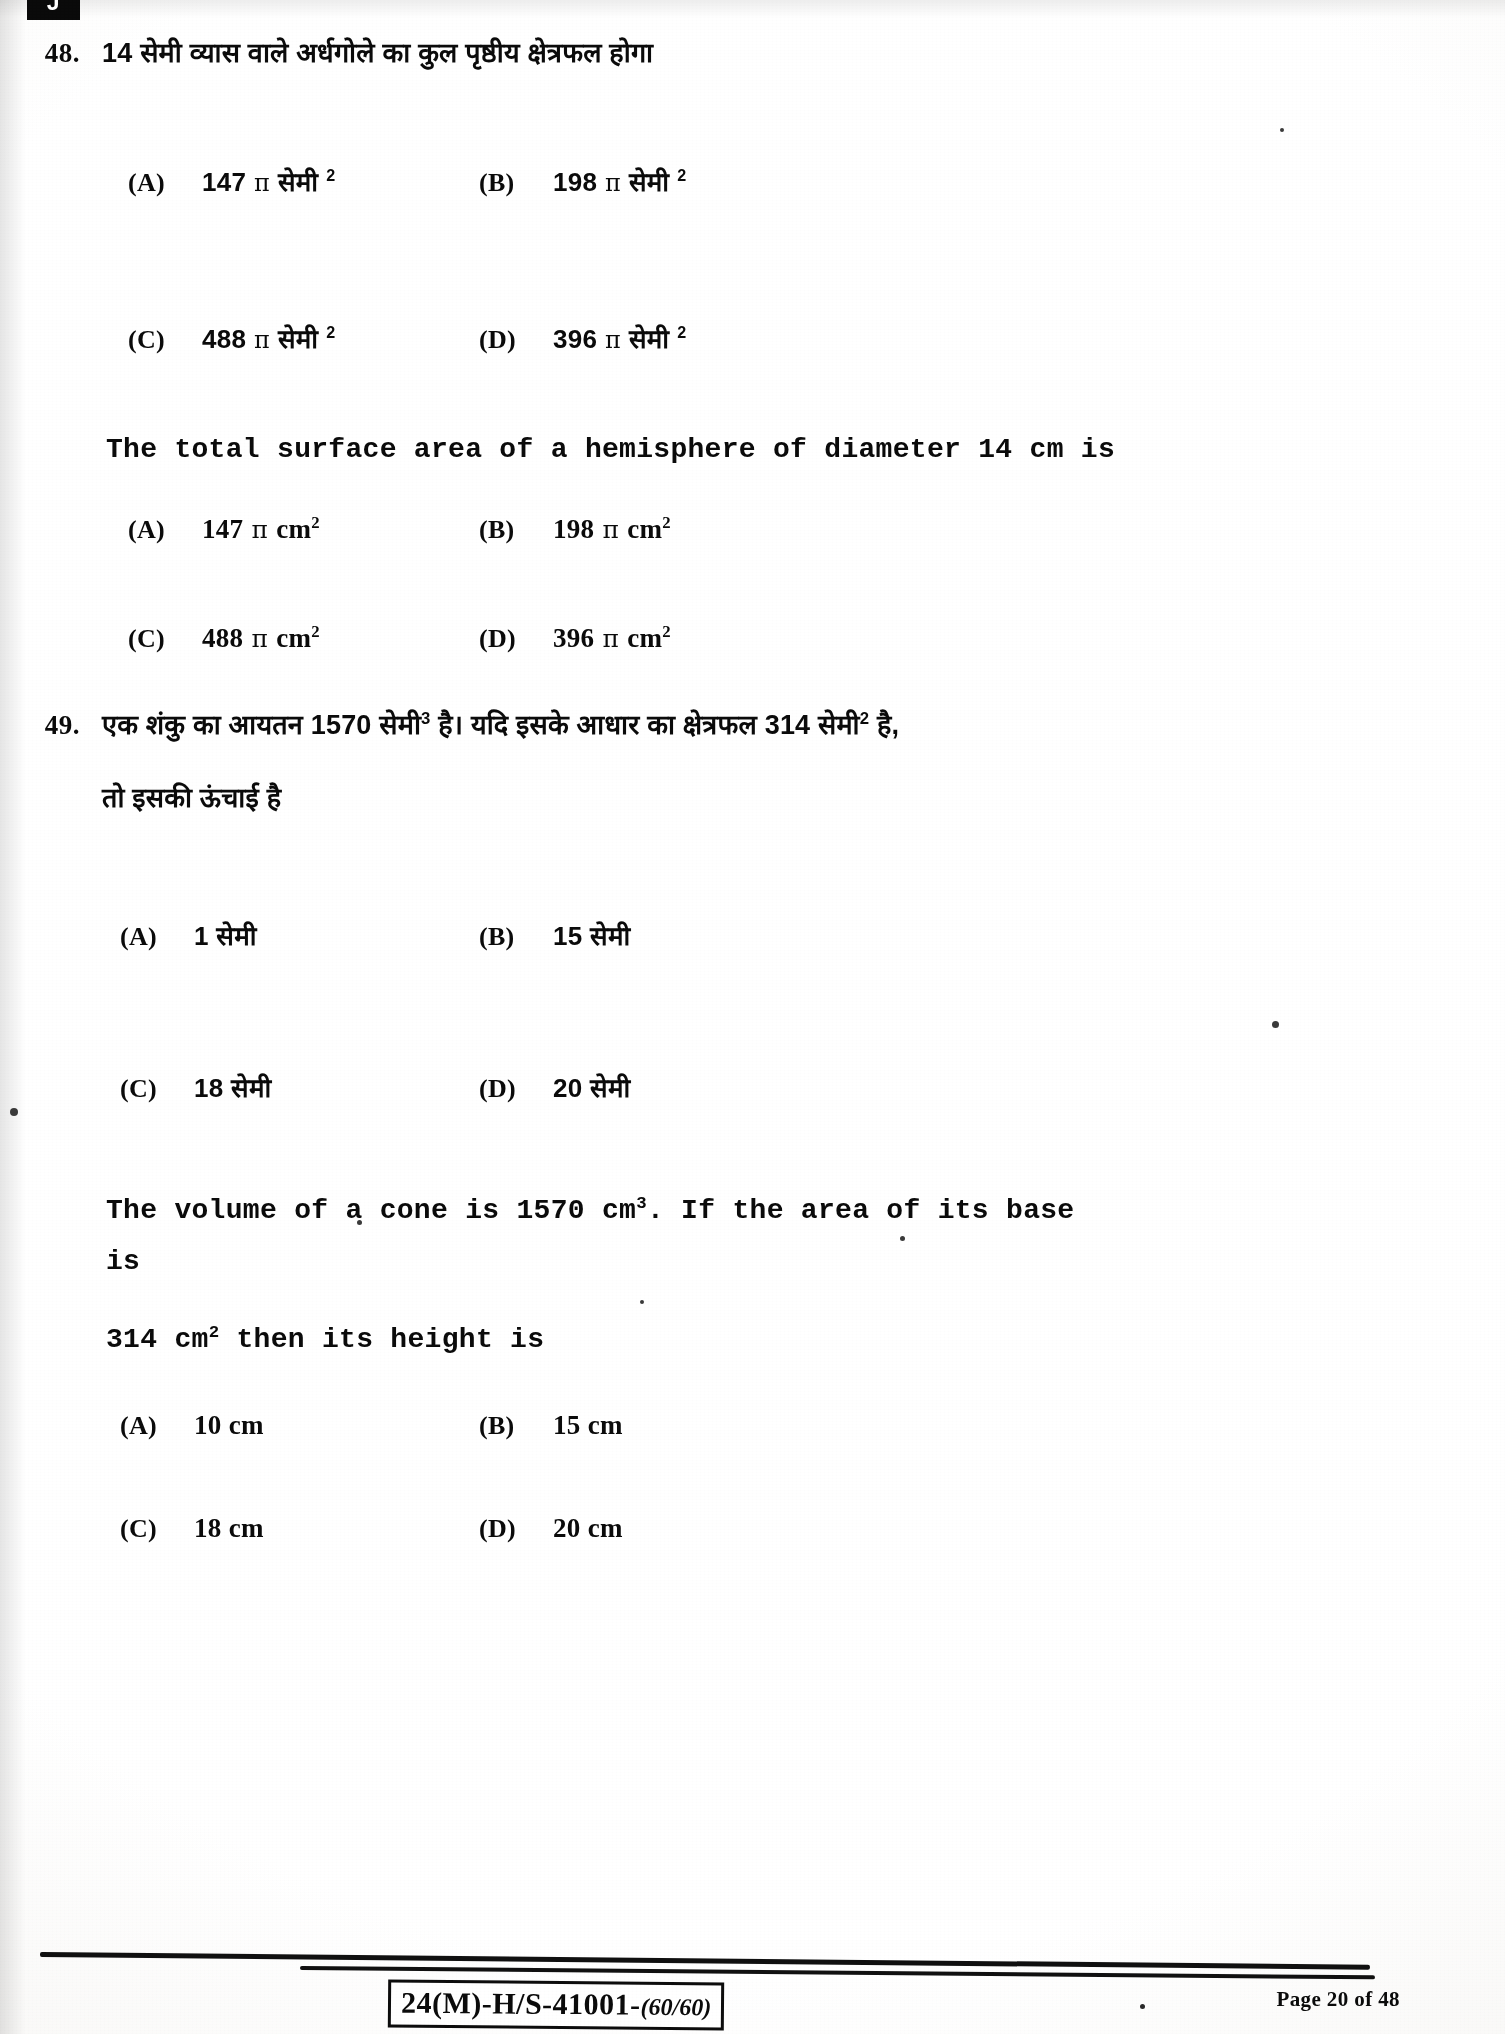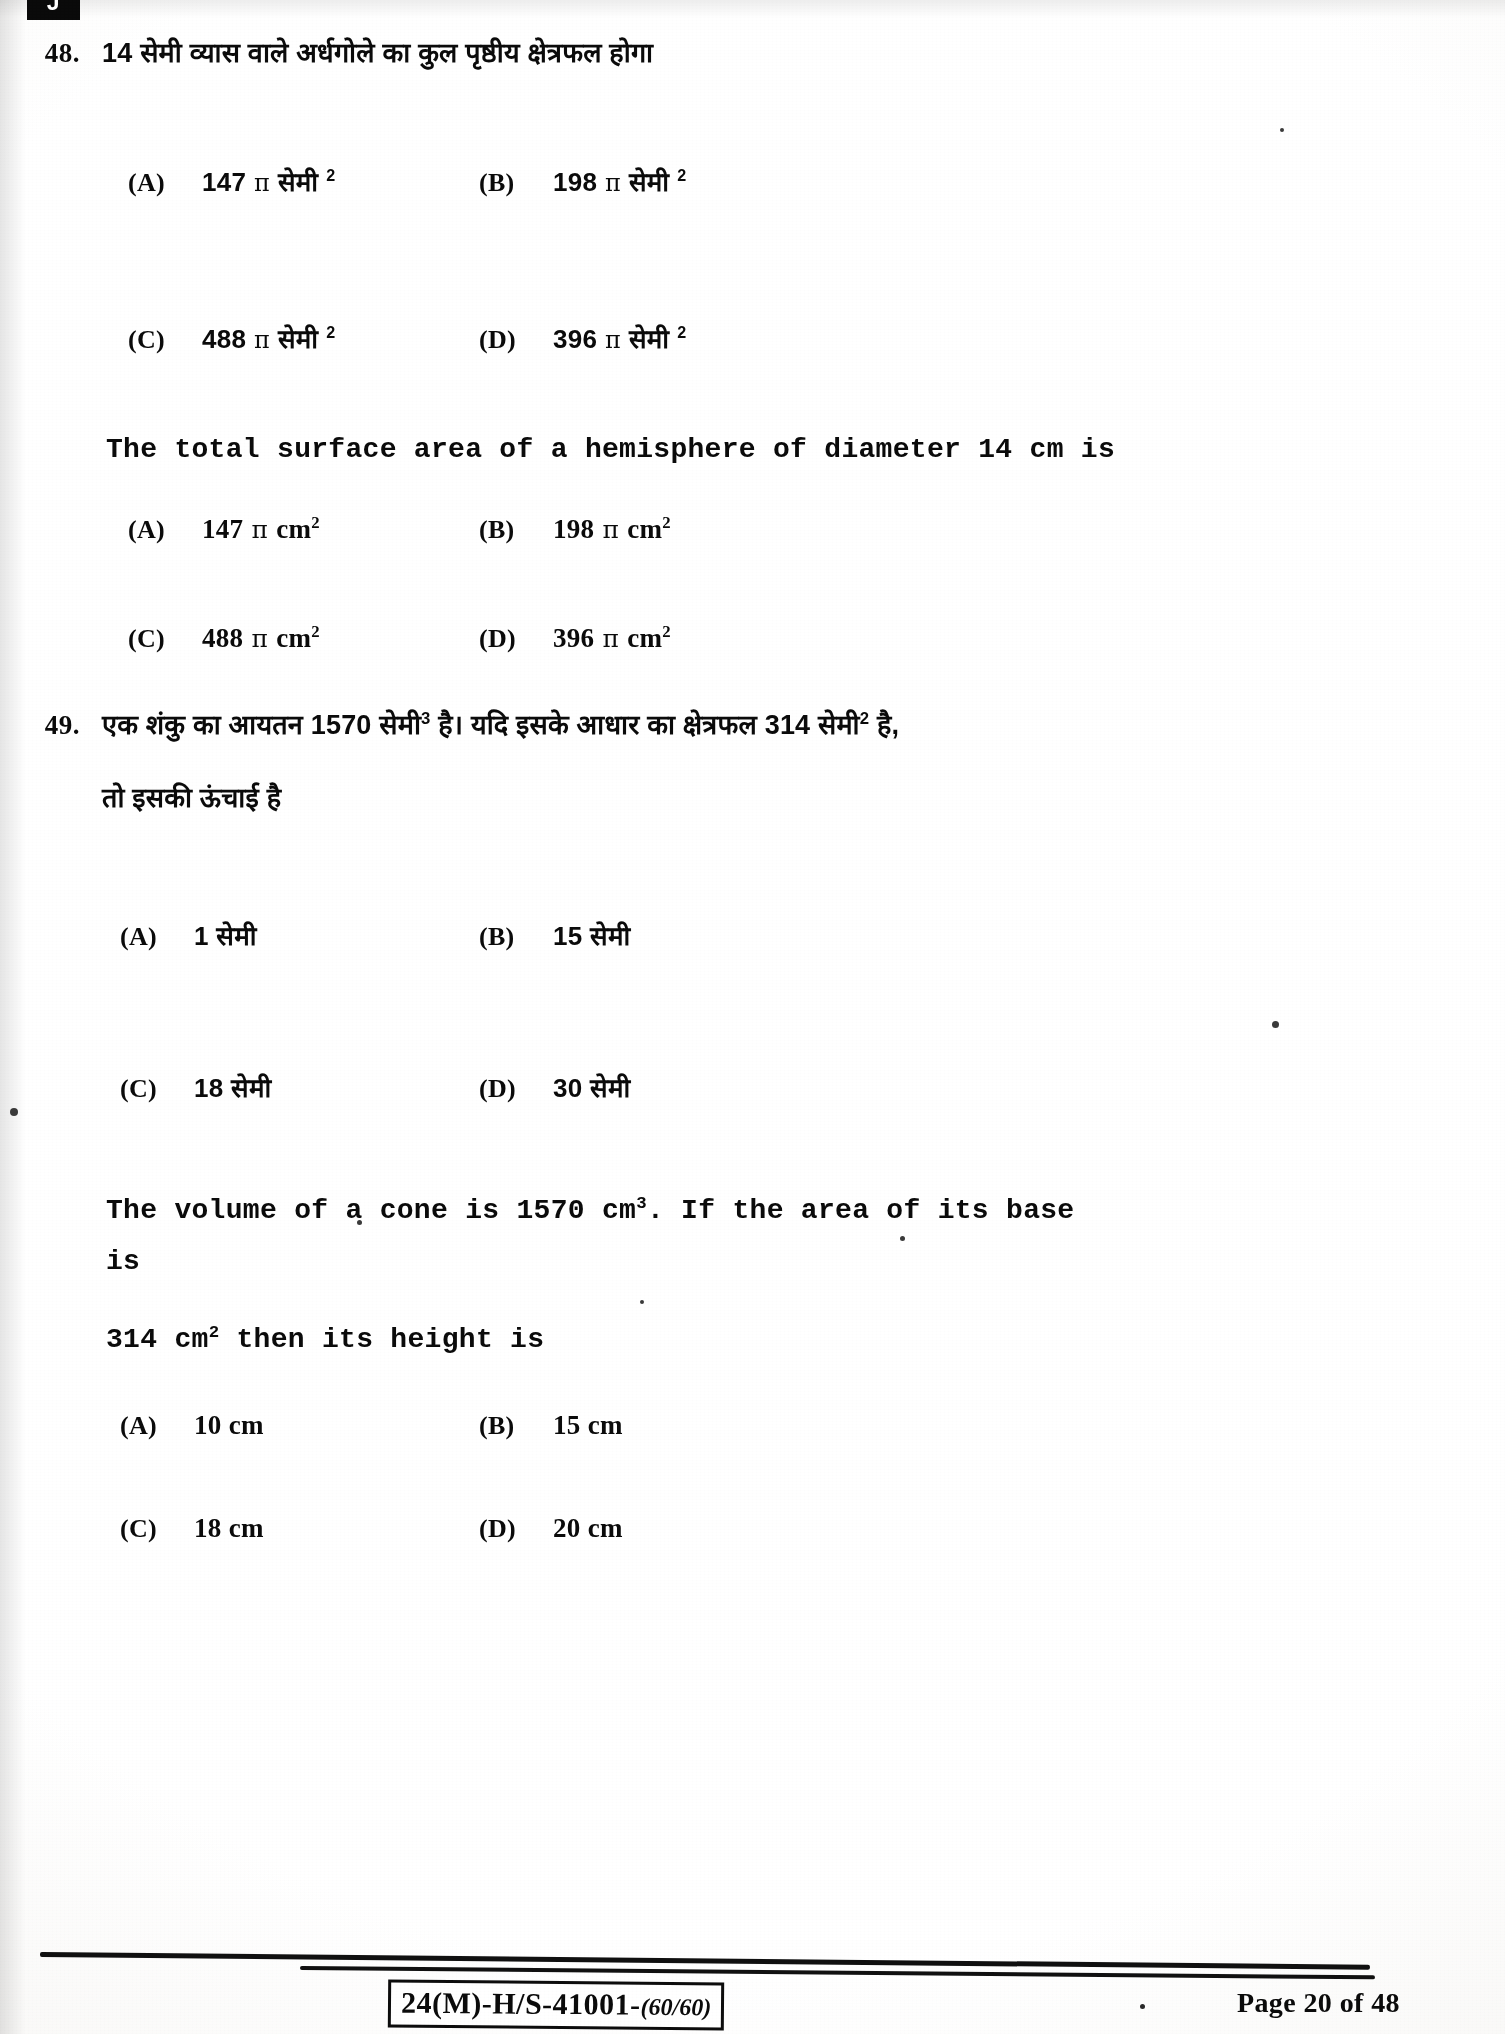--- a/index.html
+++ b/index.html
@@ -196,21 +196,21 @@
     font-size: 24px;
     letter-spacing: 0;
     font-style: italic;
   }
   .footer-page {
     position: absolute;
     right: 105px;
     top: 1987px;
     font-family: "Liberation Serif", "DejaVu Serif", serif;
     font-weight: 700;
-    font-size: 28px;
+    font-size: 21px;
     letter-spacing: .4px;
     white-space: nowrap;
   }
   .footer-dot {
     position: absolute;
     left: 1140px;
     top: 2004px;
     width: 5px; height: 5px;
     background: #2a2a2a;
     border-radius: 50%;
@@ -316,21 +316,21 @@
           <span class="opt-val hi">15 सेमी</span>
         </div>
       </div>
       <div class="opt-row" style="margin-top:80px;">
         <div class="opt col-a" style="padding-left:104px;">
           <span class="opt-label hi-l">(C)</span>
           <span class="opt-val hi">18 सेमी</span>
         </div>
         <div class="opt col-b">
           <span class="opt-label hi-l">(D)</span>
-          <span class="opt-val hi">30 सेमी</span>
+          <span class="opt-val hi">20 सेमी</span>
         </div>
       </div>
     </div>
 
     <div class="q-head" style="margin-top:80px;">
       <div class="q-num"></div>
       <div class="q-text english" style="padding-left:4px; padding-right:60px;">
         <div class="justify" style="width:1010px;"><span>The volume of a cone is 1570 cm</span><sup>3</sup><span>. If the area of its base is</span></div>
         <div style="margin-top:26px;"><span>314 cm</span><sup>2</sup><span> then its height is</span></div>
       </div>

